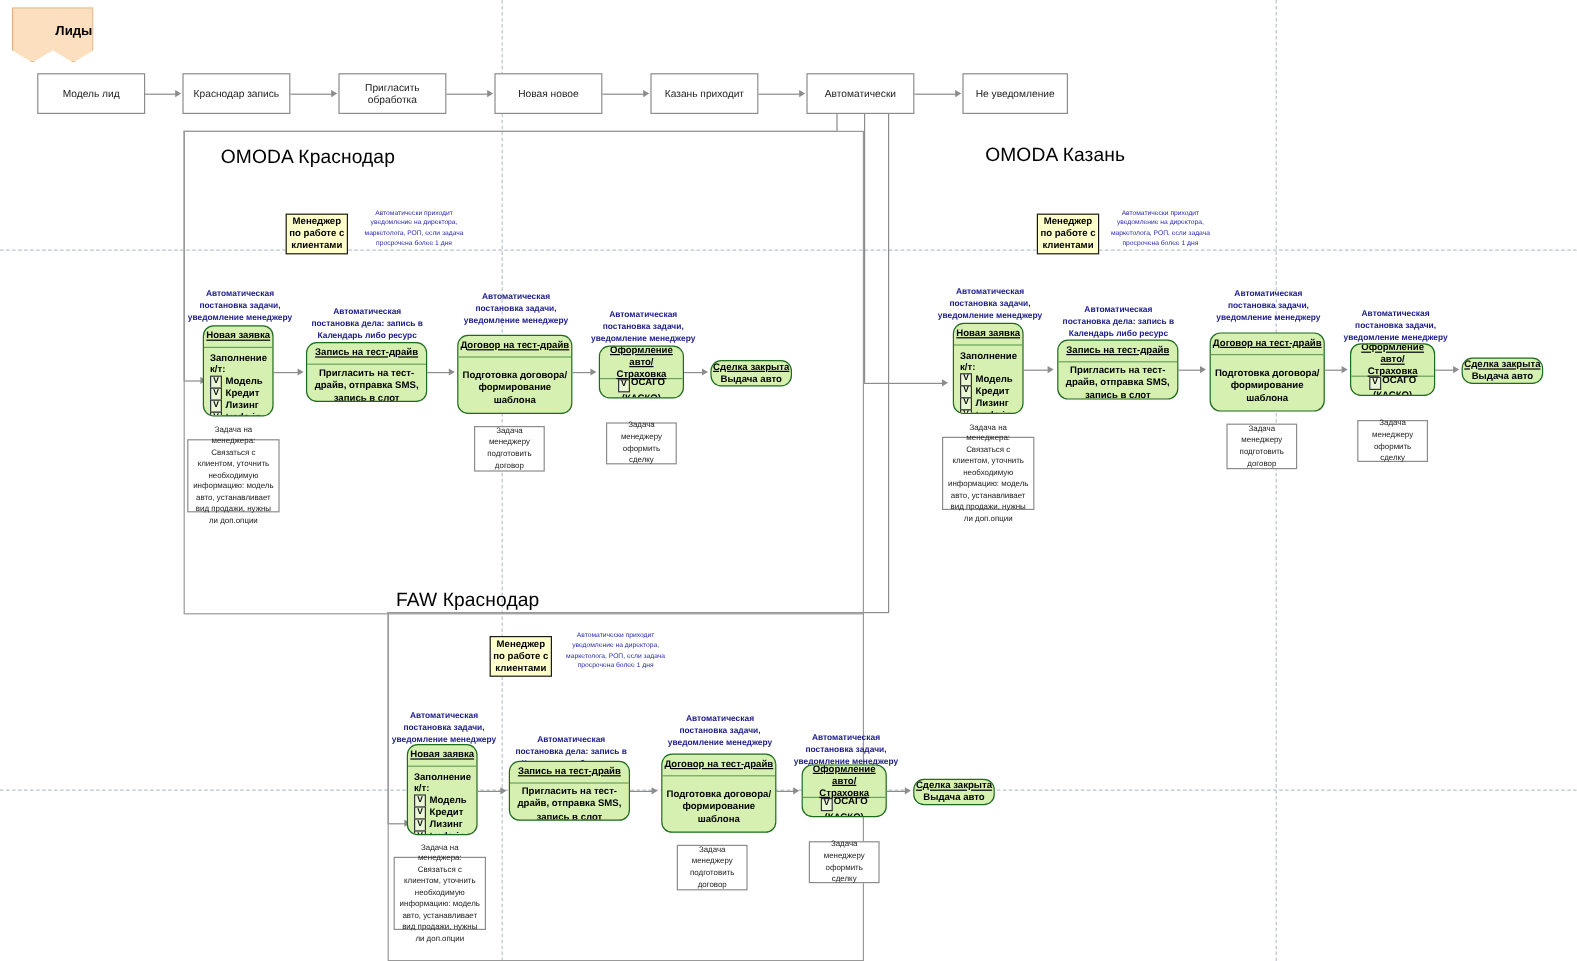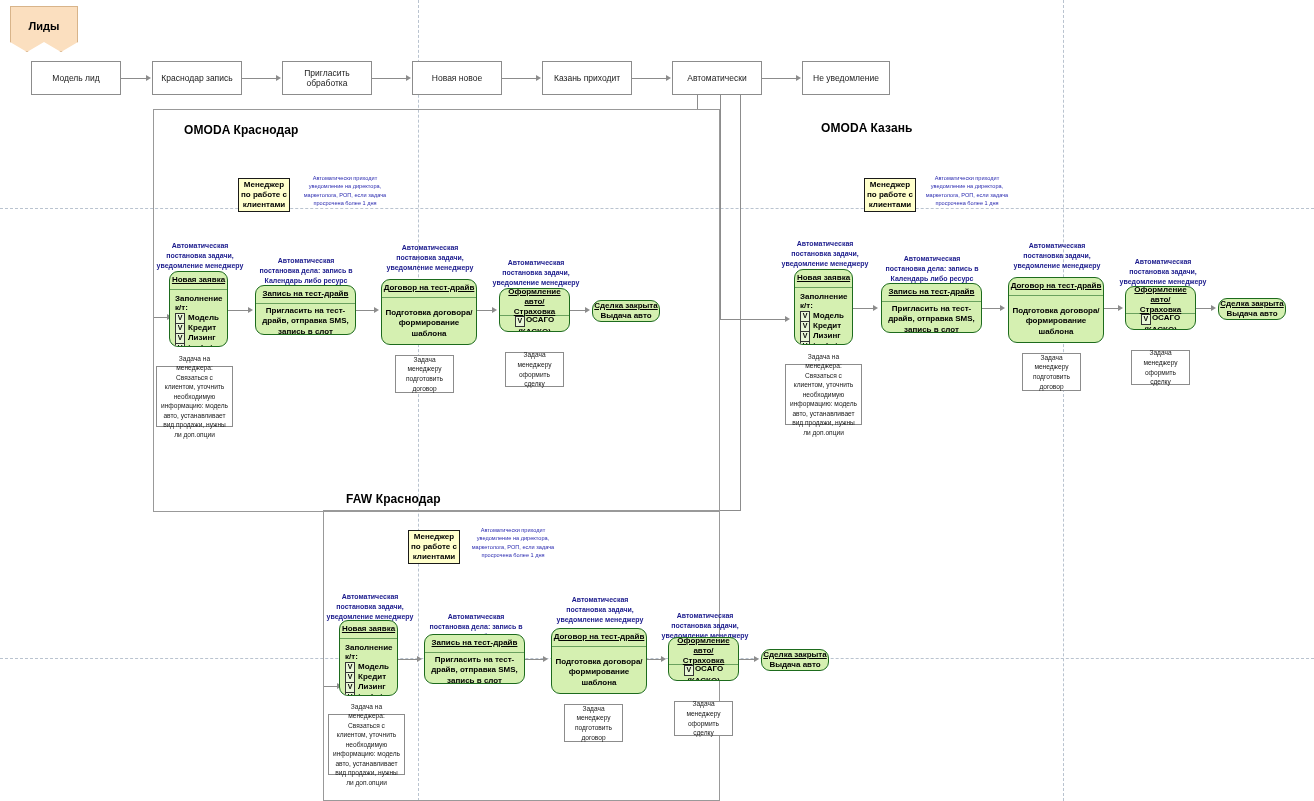--- a/index.html
+++ b/index.html
@@ -15,41 +15,41 @@
   }
   .abs{position:absolute;box-sizing:border-box;}
 
   
   .guide-v{position:absolute;top:0;height:801px;width:0;border-left:1px dashed #b9c3cf;}
   .guide-h{position:absolute;left:0;width:1314px;height:0;border-top:1px dashed #b9c3cf;}
 
   
   .leads{
     position:absolute;
-    display:flex;align-items:flex-start;justify-content:center;
+    display:flex;align-items:flex-start;justify-content:flex-end;
     background:#fbdfbf;
     border:1px solid #d8b48a;
     color:#000;
     font-weight:bold;font-size:11px;
     padding-top:13px;
     clip-path:polygon(0% 0%,100% 0%,100% 78%,75% 100%,50% 78%,25% 100%,0% 78%);
   }
 
   
   .statusbox{
     background:#ffffff;border:1px solid #8c8c8c;
     display:flex;align-items:center;justify-content:center;
     text-align:center;font-size:8.5px;color:#1a1a1a;line-height:1.2;
     padding:2px 3px;
   }
 
   
   .lane{border:1px solid #999;background:transparent;}
   .lane-title{
-    position:absolute;font-weight:bold;font-size:12px;color:#000;
+    position:absolute;font-weight:normal;font-size:16px;color:#000;
     letter-spacing:.1px;white-space:nowrap;
   }
 
   
   .manager{
     background:#ffffcc;border:1px solid #1a1a1a;
     display:flex;align-items:center;justify-content:center;text-align:center;
     font-weight:bold;font-size:8px;color:#000;line-height:1.25;padding:2px;
   }
 
@@ -326,21 +326,21 @@
   <div class="ln lnh abs" style="left:1104px;top:308px;width:16px;"></div>
   <div class="arrow" style="left:1118px;top:305px;"></div>
   <div class="ln lnh abs" style="left:1196px;top:308px;width:16px;"></div>
   <div class="arrow" style="left:1211px;top:305px;"></div>
 
   <div class="tasknote abs" style="left:785px;top:364px;width:77px;height:61px;">Задача на менеджера: Связаться с клиентом, уточнить необходимую информацию: модель авто, устанавливает вид продажи, нужны ли доп.опции</div>
   <div class="tasknote abs" style="left:1022px;top:353px;width:59px;height:38px;">Задача менеджеру подготовить договор</div>
   <div class="tasknote abs" style="left:1131px;top:350px;width:59px;height:35px;">Задача менеджеру оформить сделку</div>
 
   <div class="lane abs" style="left:323px;top:510px;width:397px;height:291px;"></div>
-  <div class="lane-title" style="left:346px;top:492px;">FAW Краснодар</div>
+  <div class="lane-title" style="left:330px;top:492px;">FAW Краснодар</div>
 
   <div class="manager abs" style="left:408px;top:530px;width:52px;height:34px;">
     <span>Менеджер по работе с клиентами</span>
   </div>
   <div class="bluenote small" style="left:468px;top:526px;width:90px;">Автоматически приходит уведомление на директора, маркетолога, РОП, если задача просрочена более 1 дня</div>
 
   <div class="bluenote" style="left:322px;top:592px;width:96px;">Автоматическая постановка задачи, уведомление менеджеру</div>
   <div class="bluenote" style="left:428px;top:612px;width:96px;">Автоматическая постановка дела: запись в Календарь либо ресурс</div>
   <div class="bluenote" style="left:552px;top:595px;width:96px;">Автоматическая постановка задачи, уведомление менеджеру</div>
   <div class="bluenote" style="left:659px;top:611px;width:92px;">Автоматическая постановка задачи, уведомление менеджеру</div>

